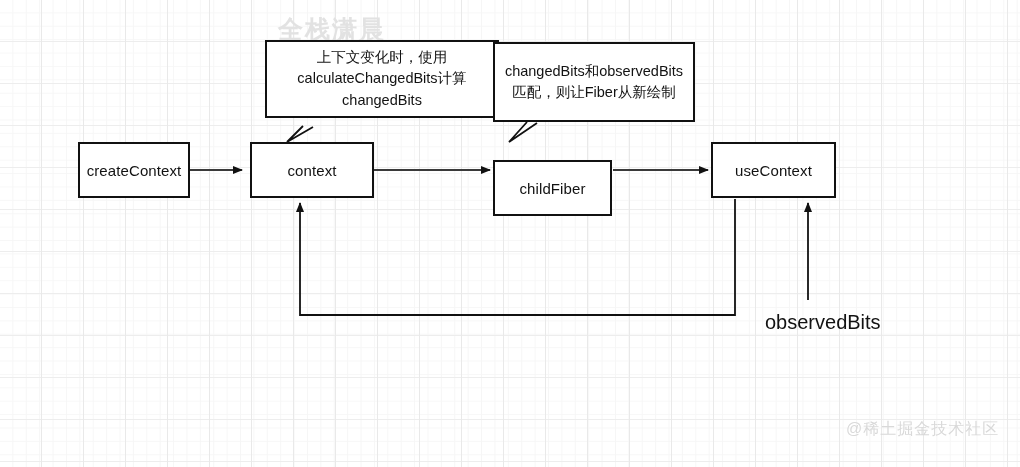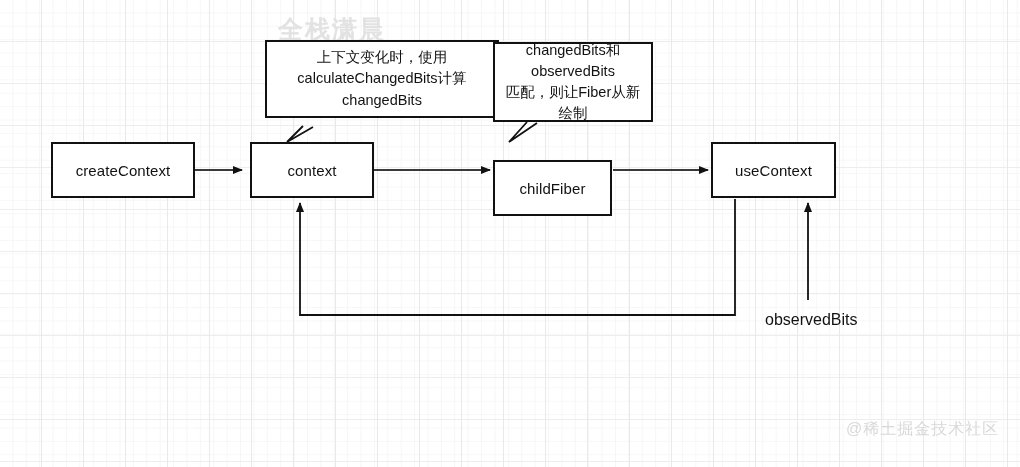--- a/index.html
+++ b/index.html
@@ -56,21 +56,21 @@
     justify-content: center;
     text-align: center;
     font-size: 14.5px;
     line-height: 1.45;
     color: #121212;
     padding: 4px 8px;
     white-space: pre-line;
   }
   .edge-label {
     position: absolute;
-    font-size: 16px;
+    font-size: 20px;
     color: #121212;
     white-space: nowrap;
   }
   .watermark {
     position: absolute;
     white-space: nowrap;
     pointer-events: none;
     user-select: none;
   }
   .wm-top {
@@ -127,24 +127,24 @@
 
     <g>
       <path d="M527,122 L509,142 L537,123" fill="#ffffff" stroke="#111111" stroke-width="1.8" stroke-linejoin="miter"></path>
     </g>
   </svg>
 
   <div class="callout" style="left:265px; top:40px; width:234px; height:78px;">上下文变化时，使用
 calculateChangedBits计算
 changedBits</div>
 
-  <div class="callout" style="left:493px; top:42px; width:160px; height:80px;">changedBits和observedBits
+  <div class="callout" style="left:493px; top:42px; width:202px; height:80px;">changedBits和observedBits
 匹配，则让Fiber从新绘制</div>
 
-  <div class="node" style="left:51px; top:142px; width:144px; height:56px;">createContext</div>
+  <div class="node" style="left:78px; top:142px; width:112px; height:56px;">createContext</div>
 
   <div class="node" style="left:250px; top:142px; width:124px; height:56px;">context</div>
 
   <div class="node" style="left:493px; top:142px; width:119px; height:56px;margin-top:18px;">childFiber</div>
 
   <div class="node" style="left:711px; top:142px; width:125px; height:56px;">useContext</div>
 
   <div class="edge-label" style="left:765px; top:311px;">observedBits</div>
 
 </div>

